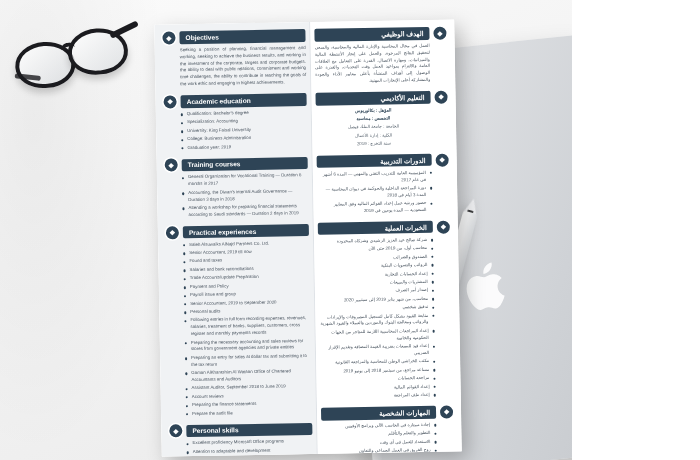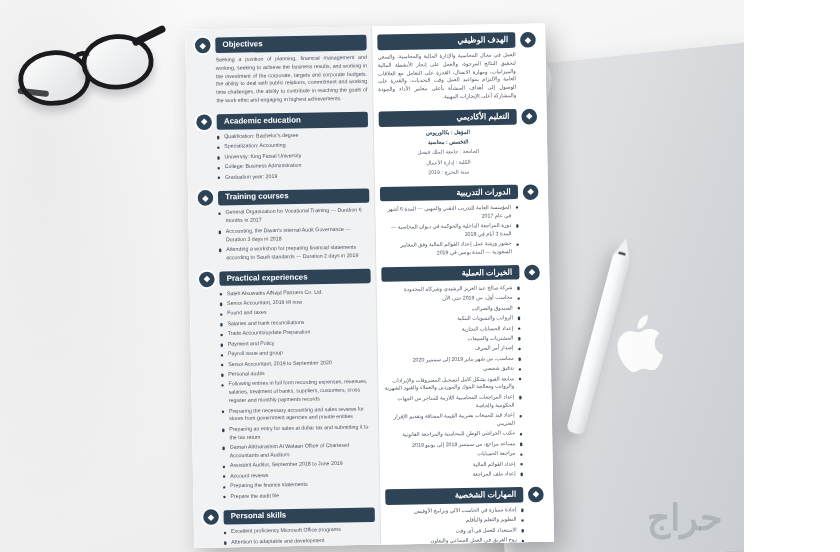--- a/index.html
+++ b/index.html
@@ -9,23 +9,23 @@
   }
   body {
     width: 700px;
     height: 460px;
     overflow: hidden;
     font-family: "Liberation Sans", sans-serif;
   }
 
   .scene {
     position: relative;
-    width: 620px;
+    width: 572px;
     height: 460px;
-    background: #4c1d95;
+    background: #404040;
     overflow: hidden;
   }
 
   
   .desk {
     position: absolute;
     inset: 0;
     background: linear-gradient(160deg, #fbfbfb 0%, #f4f4f4 40%, #eeeeee 75%, #e9e9e9 100%);
   }
   .desk-shadow-left {
@@ -571,14 +571,13 @@
               <li>روح الفريق في العمل الجماعي والتعاون</li>
               <li>القدرة على تحمل ضغط العمل وتقبل الآراء</li>
             </ul>
           </div>
         </div>
 
       </div>
     </div>
   </div>
 
-  <div class="watermark">حراج</div>
 </div>
 
 </body></html>

